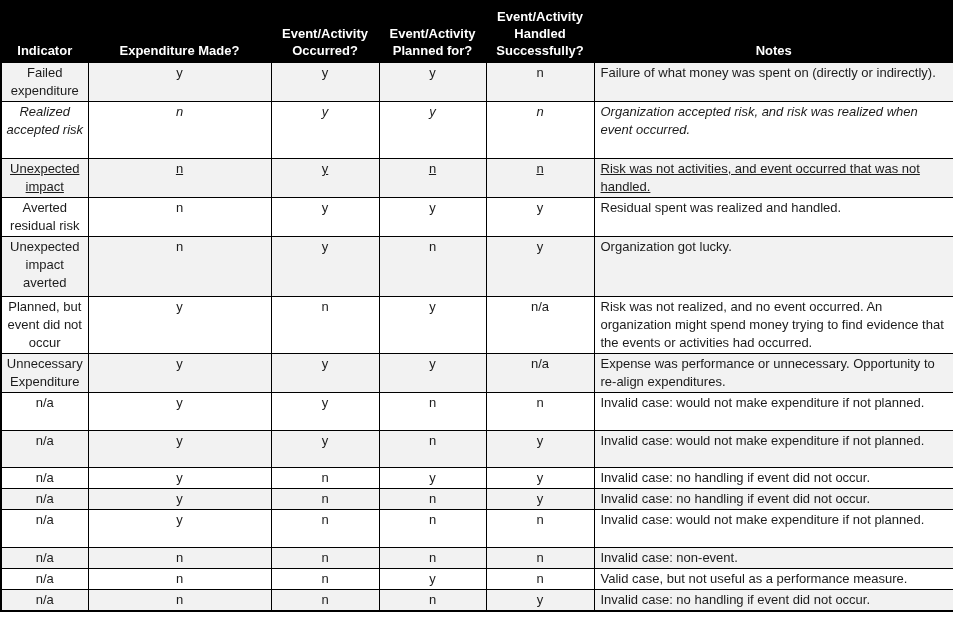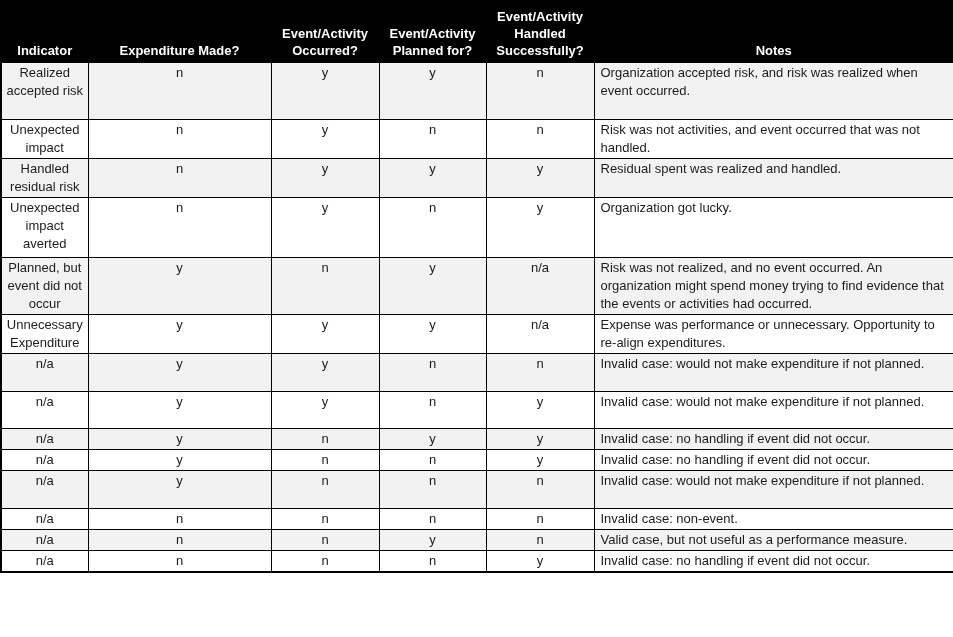--- a/index.html
+++ b/index.html
@@ -49,38 +49,46 @@
       <tr>
           <th>Indicator</th>
           <th>Expenditure Made?</th>
           <th>Event/Activity Occurred?</th>
           <th>Event/Activity Planned for?</th>
           <th>Event/Activity Handled Successfully?</th>
           <th>Notes</th>
         </tr>
     </thead>
     <tbody>
-        <tr style="height: 57px;">
+        <tr style="height: 37px;">
+          <td class="col-indicator">Failed expenditure</td>
+          <td class="col-value">y</td>
+          <td class="col-value">y</td>
+          <td class="col-value">y</td>
+          <td class="col-value">n</td>
+          <td class="col-note">Failure of what money was spent on (directly or indirectly).</td>
+        </tr>
+        <tr style="height: 57px; font-style: italic;">
           <td class="col-indicator">Realized accepted risk</td>
           <td class="col-value">n</td>
           <td class="col-value">y</td>
           <td class="col-value">y</td>
           <td class="col-value">n</td>
           <td class="col-note">Organization accepted risk, and risk was realized when event occurred.</td>
         </tr>
-        <tr style="height: 37px;">
+        <tr style="height: 37px; text-decoration: underline;">
           <td class="col-indicator">Unexpected impact</td>
           <td class="col-value">n</td>
           <td class="col-value">y</td>
           <td class="col-value">n</td>
           <td class="col-value">n</td>
           <td class="col-note">Risk was not activities, and event occurred that was not handled.</td>
         </tr>
         <tr style="height: 37px;">
-          <td class="col-indicator">Handled residual risk</td>
+          <td class="col-indicator">Averted residual risk</td>
           <td class="col-value">n</td>
           <td class="col-value">y</td>
           <td class="col-value">y</td>
           <td class="col-value">y</td>
           <td class="col-note">Residual spent was realized and handled.</td>
         </tr>
         <tr style="height: 60px; padding-left: 48px;">
           <td class="col-indicator">Unexpected impact averted</td>
           <td class="col-value">n</td>
           <td class="col-value">y</td>

